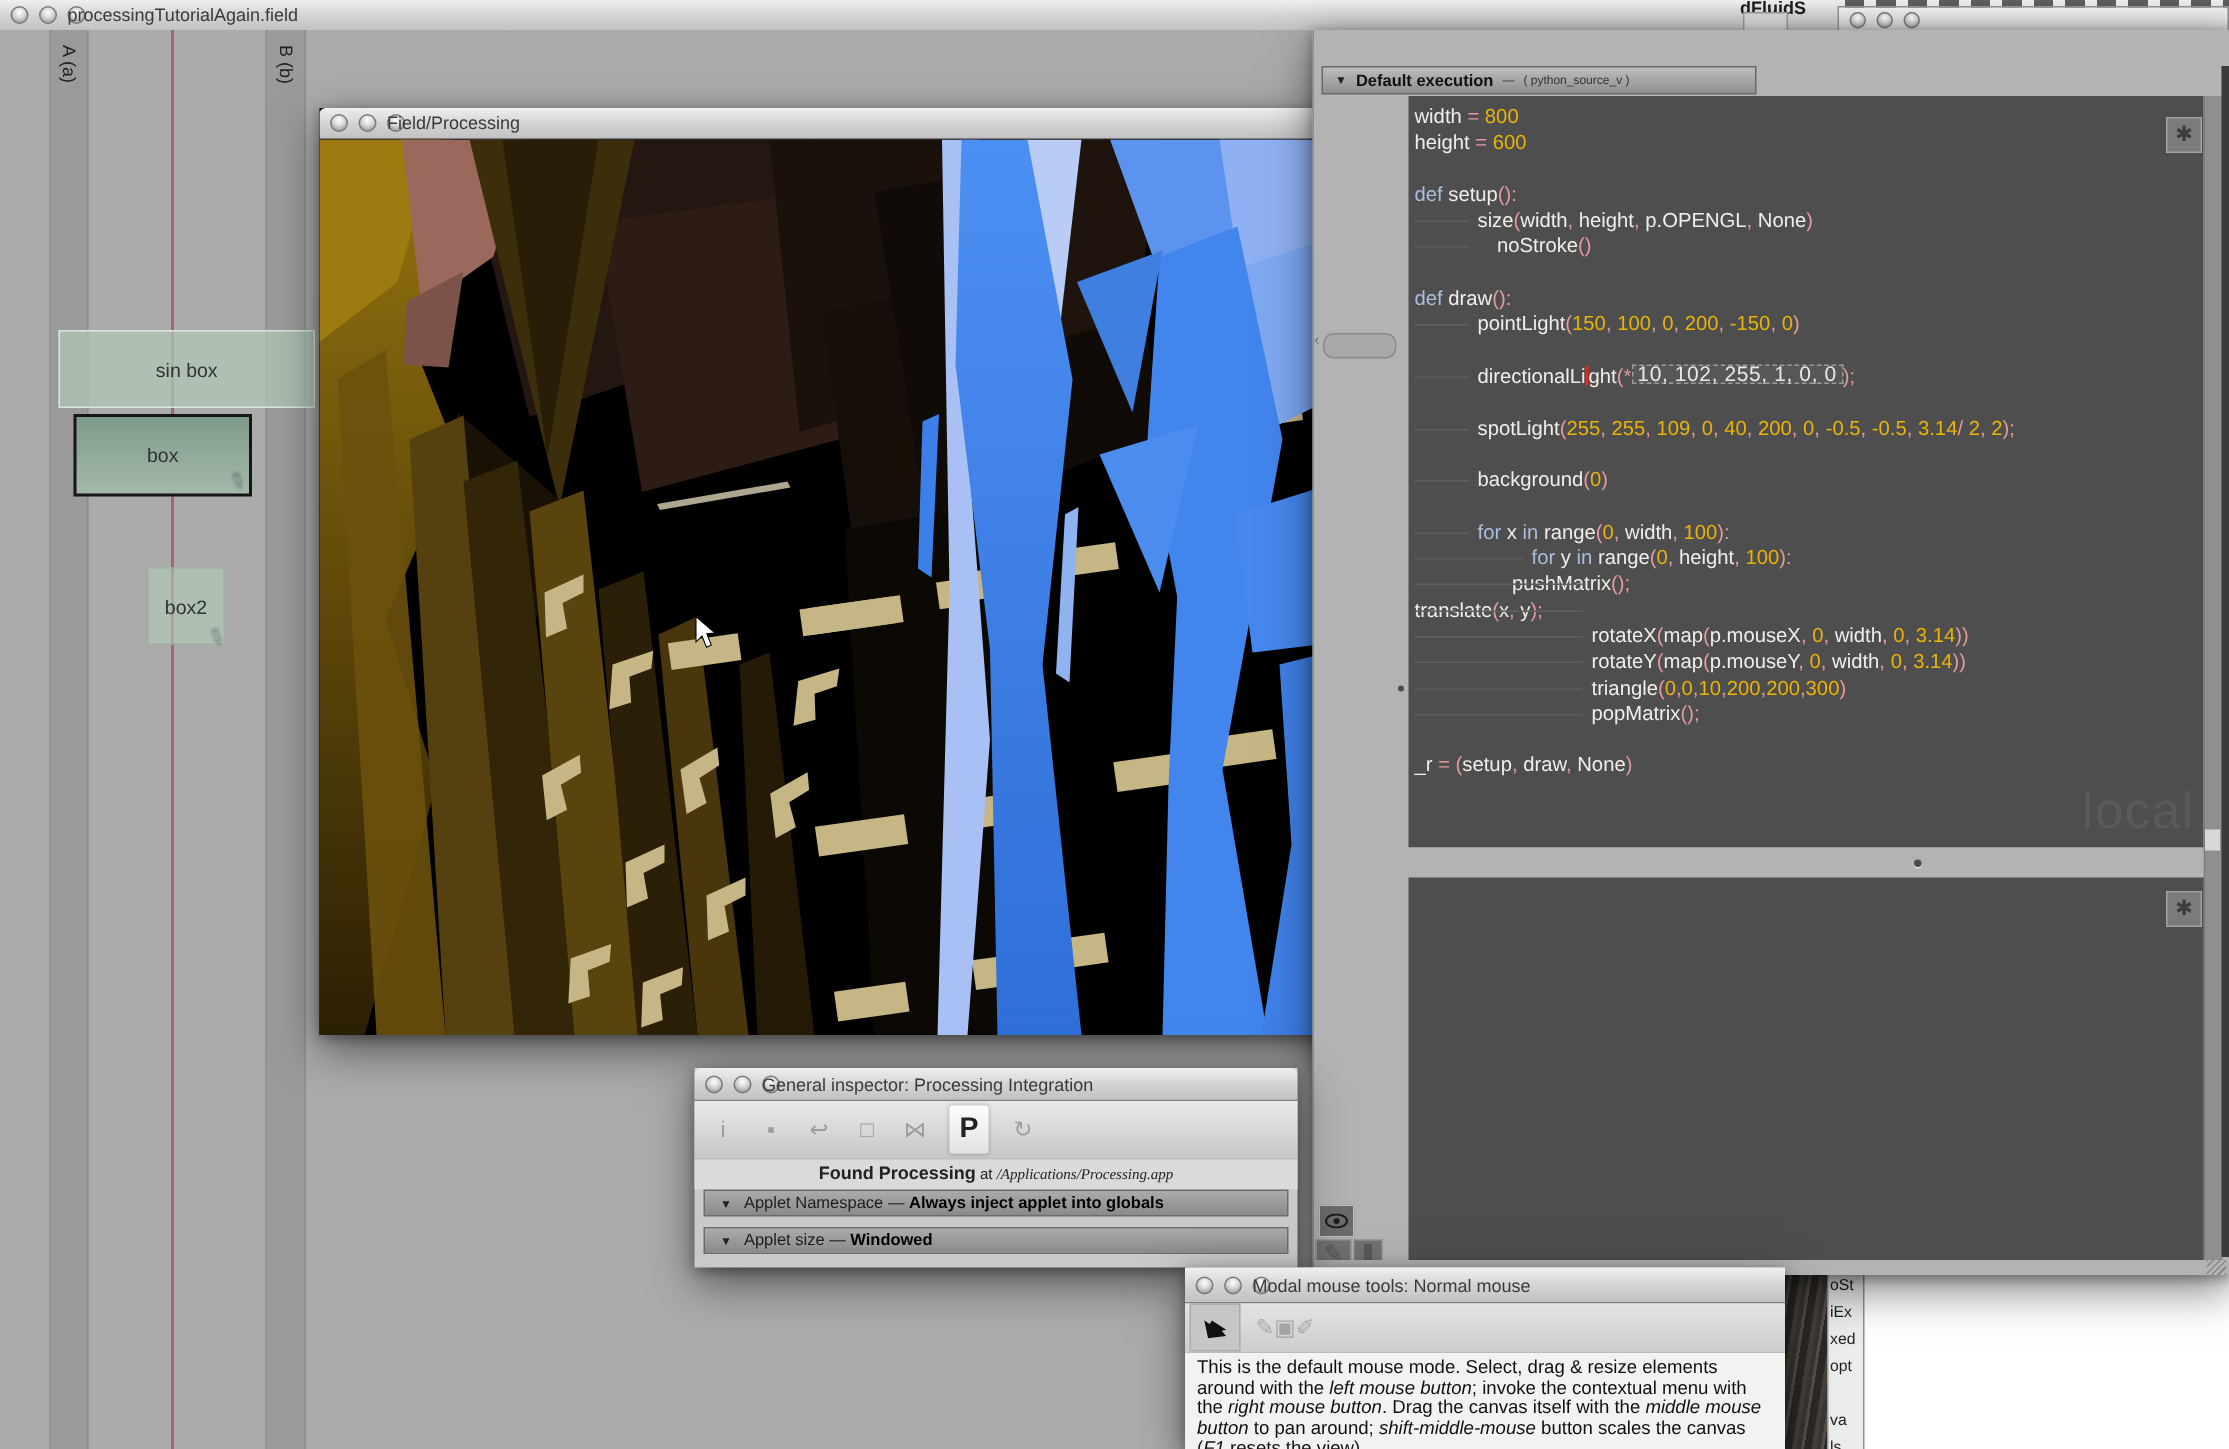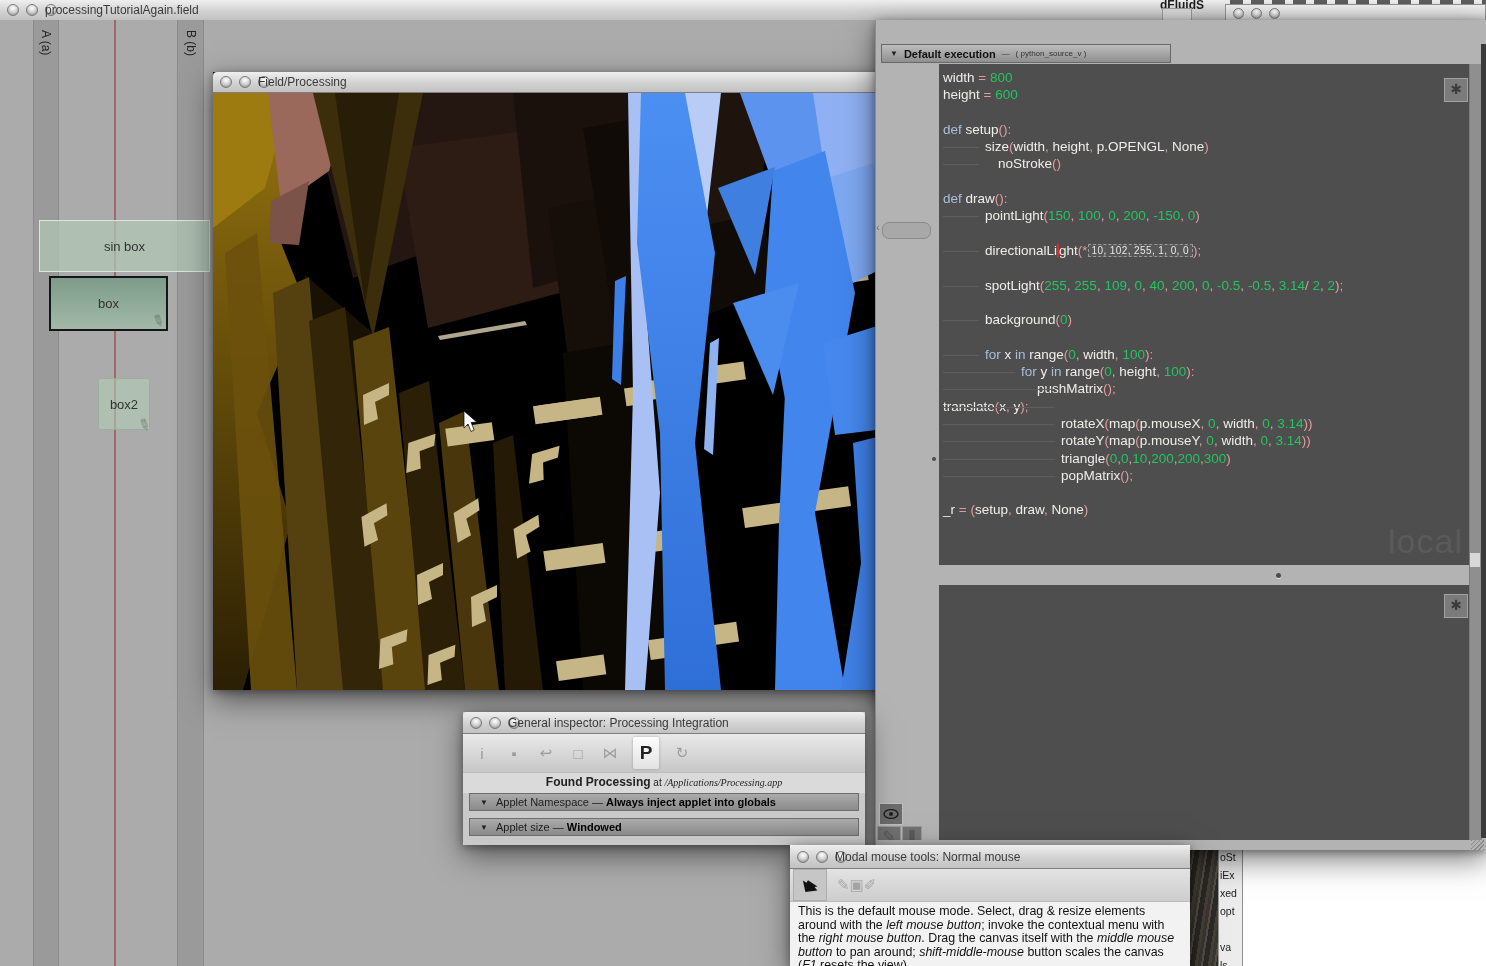--- a/index.html
+++ b/index.html
@@ -32,24 +32,24 @@
   #exec-header{position:absolute;left:5px;top:24px;width:288px;height:17px;
      background:linear-gradient(#bdbdbd,#8f8f8f);border:1px solid #696969;
      display:flex;align-items:center;font-size:11px;color:#111;}
   #exec-header .tri{font-size:8px;margin:0 6px 0 8px;color:#222;}
   #exec-header .sub{font-size:8px;color:#333;margin-left:6px;}
   #code-pane{position:absolute;left:63px;top:44px;width:530px;height:501px;background:#4e4e4e;overflow:hidden;}
   #code-lines{padding-top:5px;}
   .code-line{position:relative;height:17.3px;line-height:17.3px;font-size:13.5px;
      padding-left:4px;white-space:pre;font-family:"Liberation Sans",sans-serif;}
   .code-line .lead{position:absolute;left:4px;top:9px;border-top:1px solid #5e5e5e;}
-  .tk-w{color:#f0eeea}.tk-p{color:#e39a9e}.tk-n{color:#22c55e}.tk-k{color:#a9bedd}
+  .tk-w{color:#f0eeea}.tk-p{color:#e39a9e}.tk-n{color:#eab308}.tk-k{color:#a9bedd}
   .caret{display:inline-block;width:2px;height:13px;background:#e22;vertical-align:-2px;}
   .inline-box{display:inline-block;border:1px dashed #9a9a9a;background:rgba(255,255,255,.05);
-     color:#e8e8e8;font-size:10px;line-height:11px;padding:0 3px;vertical-align:1px;letter-spacing:.4px;}
+     color:#e8e8e8;font-size:14px;line-height:11px;padding:0 3px;vertical-align:1px;letter-spacing:.4px;}
   #watermark{position:absolute;right:6px;bottom:4px;font-size:34px;color:rgba(255,255,255,.07);letter-spacing:1px;}
   .gear-btn{position:absolute;width:22px;height:22px;background:#7b7b7b;border:1px solid #a2a2a2;
      color:#3c3c3c;font-size:14px;text-align:center;line-height:21px;}
   #te-divider{position:absolute;left:63px;top:545px;width:530px;height:20px;background:#b3b3b3;}
   .divider-dot{position:absolute;width:5px;height:5px;border-radius:50%;background:#4c4c4c;box-shadow:0 1px 0 rgba(255,255,255,.6);}
   #pane2{position:absolute;left:63px;top:565px;width:530px;height:255px;background:#4e4e4e;}
   #te-bottom{position:absolute;left:0;top:820px;width:611px;height:10px;background:#b3b3b3;}
   .grip{position:absolute;width:13px;height:10px;
      background:repeating-linear-gradient(135deg,#8a8a8a 0 1px,transparent 1px 3px);}
   #scroll-strip{position:absolute;left:593px;top:44px;width:12px;height:776px;background:#8f8f8f;border-left:1px solid #7c7c7c;}
@@ -268,21 +268,21 @@
         <div class="code-line" style="padding-left: 46px;"><span class="lead" style="width: 36px;"></span><span class="tk-w">pointLight</span><span class="tk-p">(</span><span class="tk-n">150</span><span class="tk-p">, </span><span class="tk-n">100</span><span class="tk-p">, </span><span class="tk-n">0</span><span class="tk-p">, </span><span class="tk-n">200</span><span class="tk-p">, </span><span class="tk-n">-150</span><span class="tk-p">, </span><span class="tk-n">0</span><span class="tk-p">)</span></div>
         <div class="code-line"></div>
         <div class="code-line" style="padding-left: 46px;"><span class="lead" style="width: 36px;"></span><span class="tk-w">directionalLi</span><span class="caret"></span><span class="tk-w">ght</span><span class="tk-p">(*</span><span class="inline-box">10, 102, 255, 1, 0, 0</span><span class="tk-p">);</span></div>
         <div class="code-line"></div>
         <div class="code-line" style="padding-left: 46px;"><span class="lead" style="width: 36px;"></span><span class="tk-w">spotLight</span><span class="tk-p">(</span><span class="tk-n">255</span><span class="tk-p">, </span><span class="tk-n">255</span><span class="tk-p">, </span><span class="tk-n">109</span><span class="tk-p">, </span><span class="tk-n">0</span><span class="tk-p">, </span><span class="tk-n">40</span><span class="tk-p">, </span><span class="tk-n">200</span><span class="tk-p">, </span><span class="tk-n">0</span><span class="tk-p">, </span><span class="tk-n">-0.5</span><span class="tk-p">, </span><span class="tk-n">-0.5</span><span class="tk-p">, </span><span class="tk-n">3.14</span><span class="tk-p">/ </span><span class="tk-n">2</span><span class="tk-p">, </span><span class="tk-n">2</span><span class="tk-p">);</span></div>
         <div class="code-line"></div>
         <div class="code-line" style="padding-left: 46px;"><span class="lead" style="width: 36px;"></span><span class="tk-w">background</span><span class="tk-p">(</span><span class="tk-n">0</span><span class="tk-p">)</span></div>
         <div class="code-line"></div>
         <div class="code-line" style="padding-left: 46px;"><span class="lead" style="width: 36px;"></span><span class="tk-k">for </span><span class="tk-w">x</span><span class="tk-k"> in </span><span class="tk-w">range</span><span class="tk-p">(</span><span class="tk-n">0</span><span class="tk-p">, </span><span class="tk-w">width</span><span class="tk-p">, </span><span class="tk-n">100</span><span class="tk-p">):</span></div>
         <div class="code-line" style="padding-left: 82px;"><span class="lead" style="width: 72px;"></span><span class="tk-k">for </span><span class="tk-w">y</span><span class="tk-k"> in </span><span class="tk-w">range</span><span class="tk-p">(</span><span class="tk-n">0</span><span class="tk-p">, </span><span class="tk-w">height</span><span class="tk-p">, </span><span class="tk-n">100</span><span class="tk-p">):</span></div>
-        <div class="code-line" style="padding-left: 98px;"><span class="lead" style="width: 112px;"></span><span class="tk-w">pushMatrix</span><span class="tk-p">();</span></div>
+        <div class="code-line" style="padding-left: 69px;"><span class="lead" style="width: 112px;"></span><span class="tk-w">pushMatrix</span><span class="tk-p">();</span></div>
         <div class="code-line" style=""><span class="lead" style="width: 112px;"></span><span class="tk-w">translate</span><span class="tk-p">(</span><span class="tk-w">x</span><span class="tk-p">, </span><span class="tk-w">y</span><span class="tk-p">);</span></div>
         <div class="code-line" style="padding-left: 122px;"><span class="lead" style="width: 112px;"></span><span class="tk-w">rotateX</span><span class="tk-p">(</span><span class="tk-w">map</span><span class="tk-p">(</span><span class="tk-w">p.mouseX</span><span class="tk-p">, </span><span class="tk-n">0</span><span class="tk-p">, </span><span class="tk-w">width</span><span class="tk-p">, </span><span class="tk-n">0</span><span class="tk-p">, </span><span class="tk-n">3.14</span><span class="tk-p">))</span></div>
         <div class="code-line" style="padding-left: 122px;"><span class="lead" style="width: 112px;"></span><span class="tk-w">rotateY</span><span class="tk-p">(</span><span class="tk-w">map</span><span class="tk-p">(</span><span class="tk-w">p.mouseY</span><span class="tk-p">, </span><span class="tk-n">0</span><span class="tk-p">, </span><span class="tk-w">width</span><span class="tk-p">, </span><span class="tk-n">0</span><span class="tk-p">, </span><span class="tk-n">3.14</span><span class="tk-p">))</span></div>
         <div class="code-line" style="padding-left: 122px;"><span class="lead" style="width: 112px;"></span><span class="tk-w">triangle</span><span class="tk-p">(</span><span class="tk-n">0</span><span class="tk-p">,</span><span class="tk-n">0</span><span class="tk-p">,</span><span class="tk-n">10</span><span class="tk-p">,</span><span class="tk-n">200</span><span class="tk-p">,</span><span class="tk-n">200</span><span class="tk-p">,</span><span class="tk-n">300</span><span class="tk-p">)</span></div>
         <div class="code-line" style="padding-left: 122px;"><span class="lead" style="width: 112px;"></span><span class="tk-w">popMatrix</span><span class="tk-p">();</span></div>
         <div class="code-line"></div>
         <div class="code-line"><span class="tk-w">_r</span><span class="tk-p"> = (</span><span class="tk-w">setup</span><span class="tk-p">, </span><span class="tk-w">draw</span><span class="tk-p">, </span><span class="tk-w">None</span><span class="tk-p">)</span></div>
       </div>
     <span id="watermark">local</span>
   </div>

